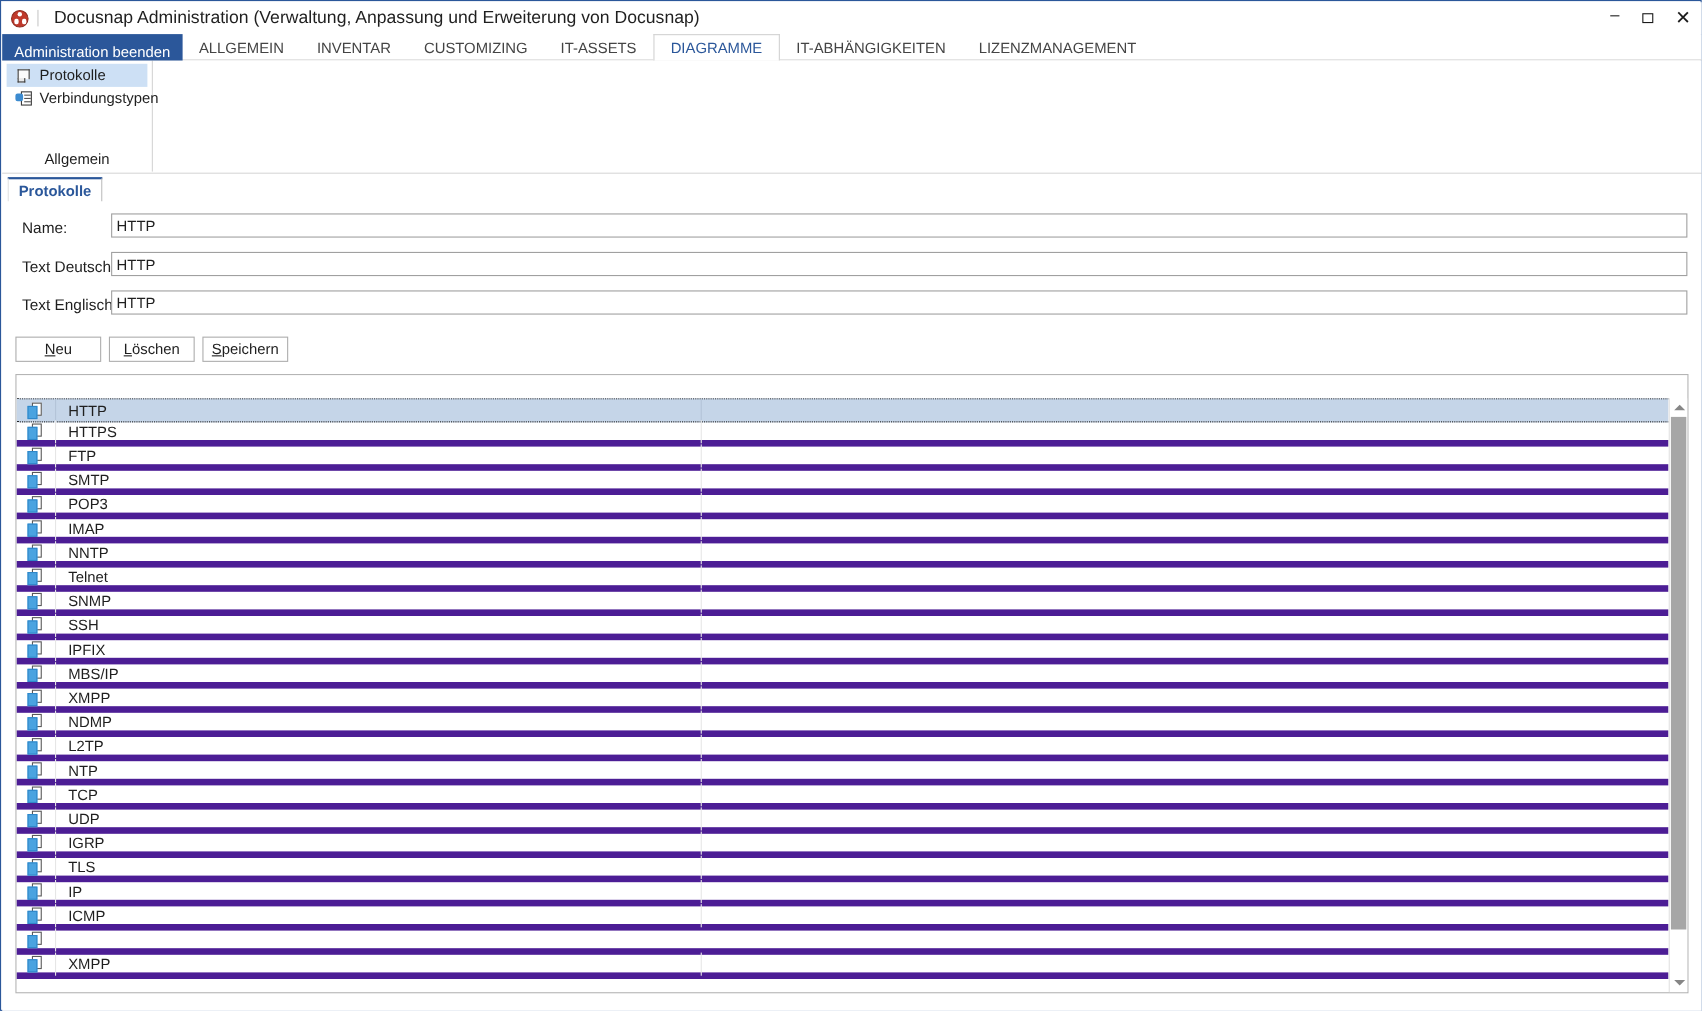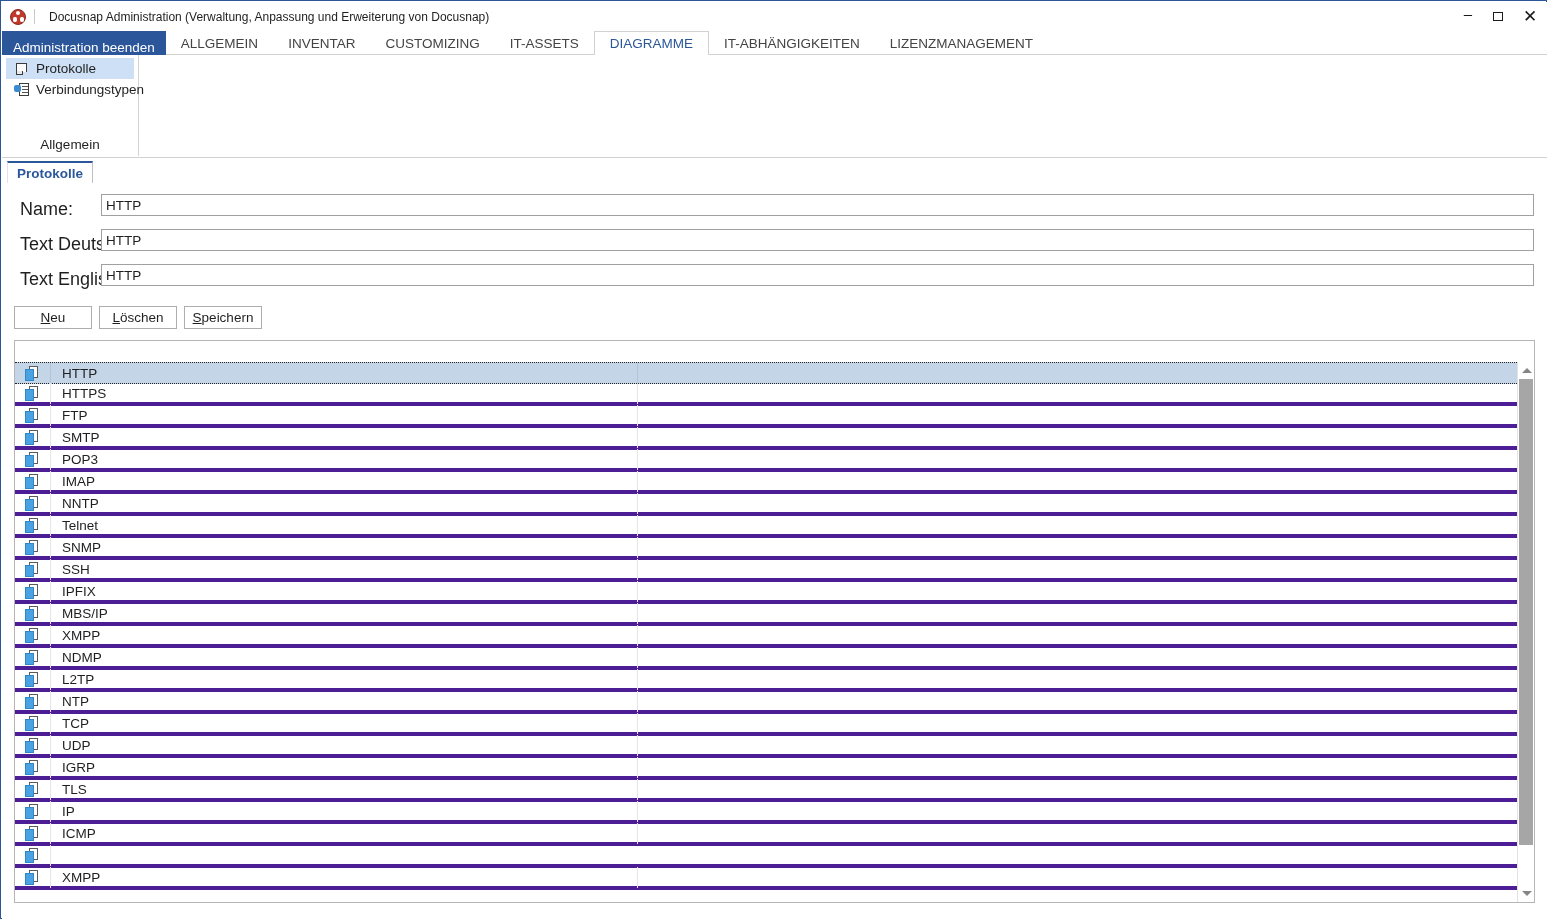--- a/index.html
+++ b/index.html
@@ -55,21 +55,21 @@
     position: absolute; left: 9.5px; top: 8px;
     width: 4px; height: 5px; border-radius: 40%;
     background: #ffffff;
   }
   .title-sep {
     width: 1px; height: 15px; background: #c8c8c8;
     margin-right: 14px;
     flex: 0 0 auto;
   }
   .title-text {
-    font-size: 12px;
+    font-size: 16px;
     color: #1f1f1f;
     white-space: nowrap;
   }
   .winbtns {
     position: absolute; right: 0; top: 0;
     height: 29px;
     display: flex;
     align-items: center;
   }
   .winbtn {
@@ -236,21 +236,21 @@
     width: 100%;
   }
   .frow {
     position: relative;
     height: 35px;
   }
   .flabel {
     position: absolute;
     left: 18px;
     top: 7px;
-    font-size: 18px;
+    font-size: 14px;
     color: #1f1f1f;
   }
   .finput {
     position: absolute;
     left: 99px;
     top: 2px;
     width: 1433px;
     height: 22px;
     box-sizing: border-box;
     border: 1px solid #a0a0a0;
@@ -320,21 +320,21 @@
   }
   .grid-body {
     position: absolute;
     left: 0; top: 21px;
     right: 17px; bottom: 0;
     overflow: hidden;
   }
   .grow {
     position: relative;
     height: 22px;
-    border-bottom: 4px solid #4c1d95;
+    border-bottom: 6px solid #4c1d95;
     box-sizing: border-box;
     display: flex;
     align-items: center;
   }
   .grow .cell-ico {
     width: 35px; height: 21px;
     box-sizing: border-box;
     display: flex; align-items: center; justify-content: center;
     flex: 0 0 auto;
   }

